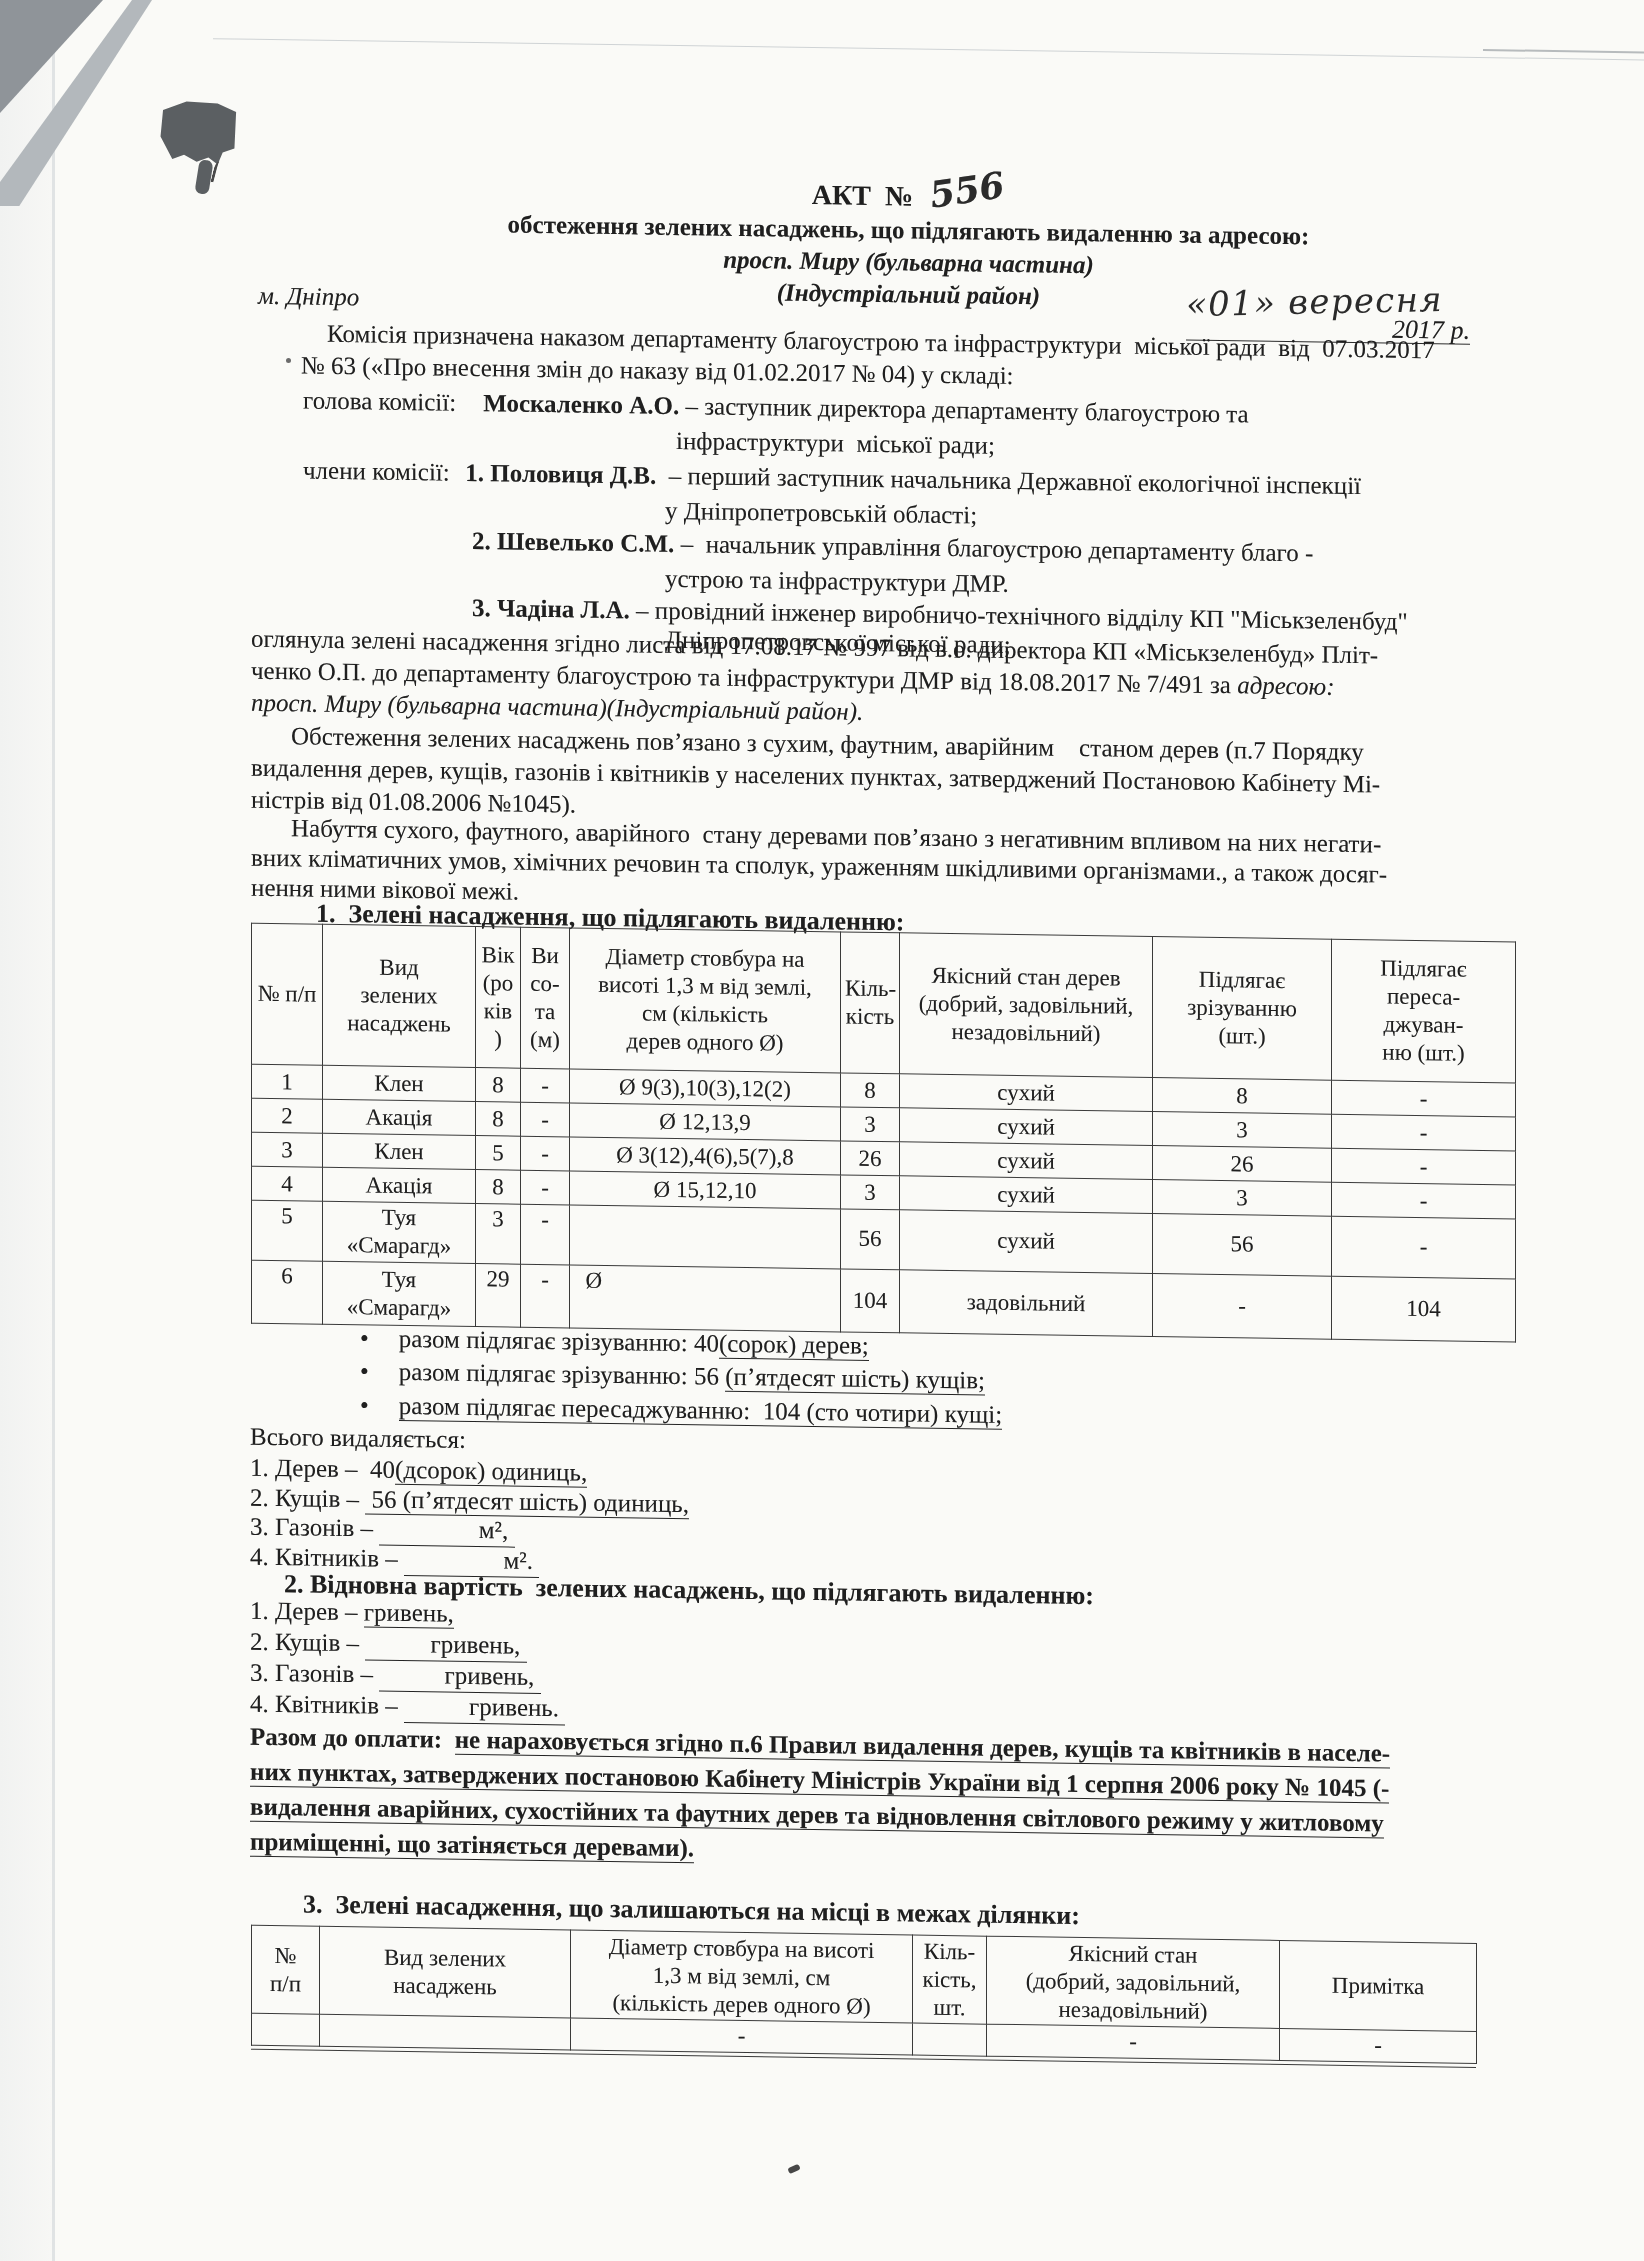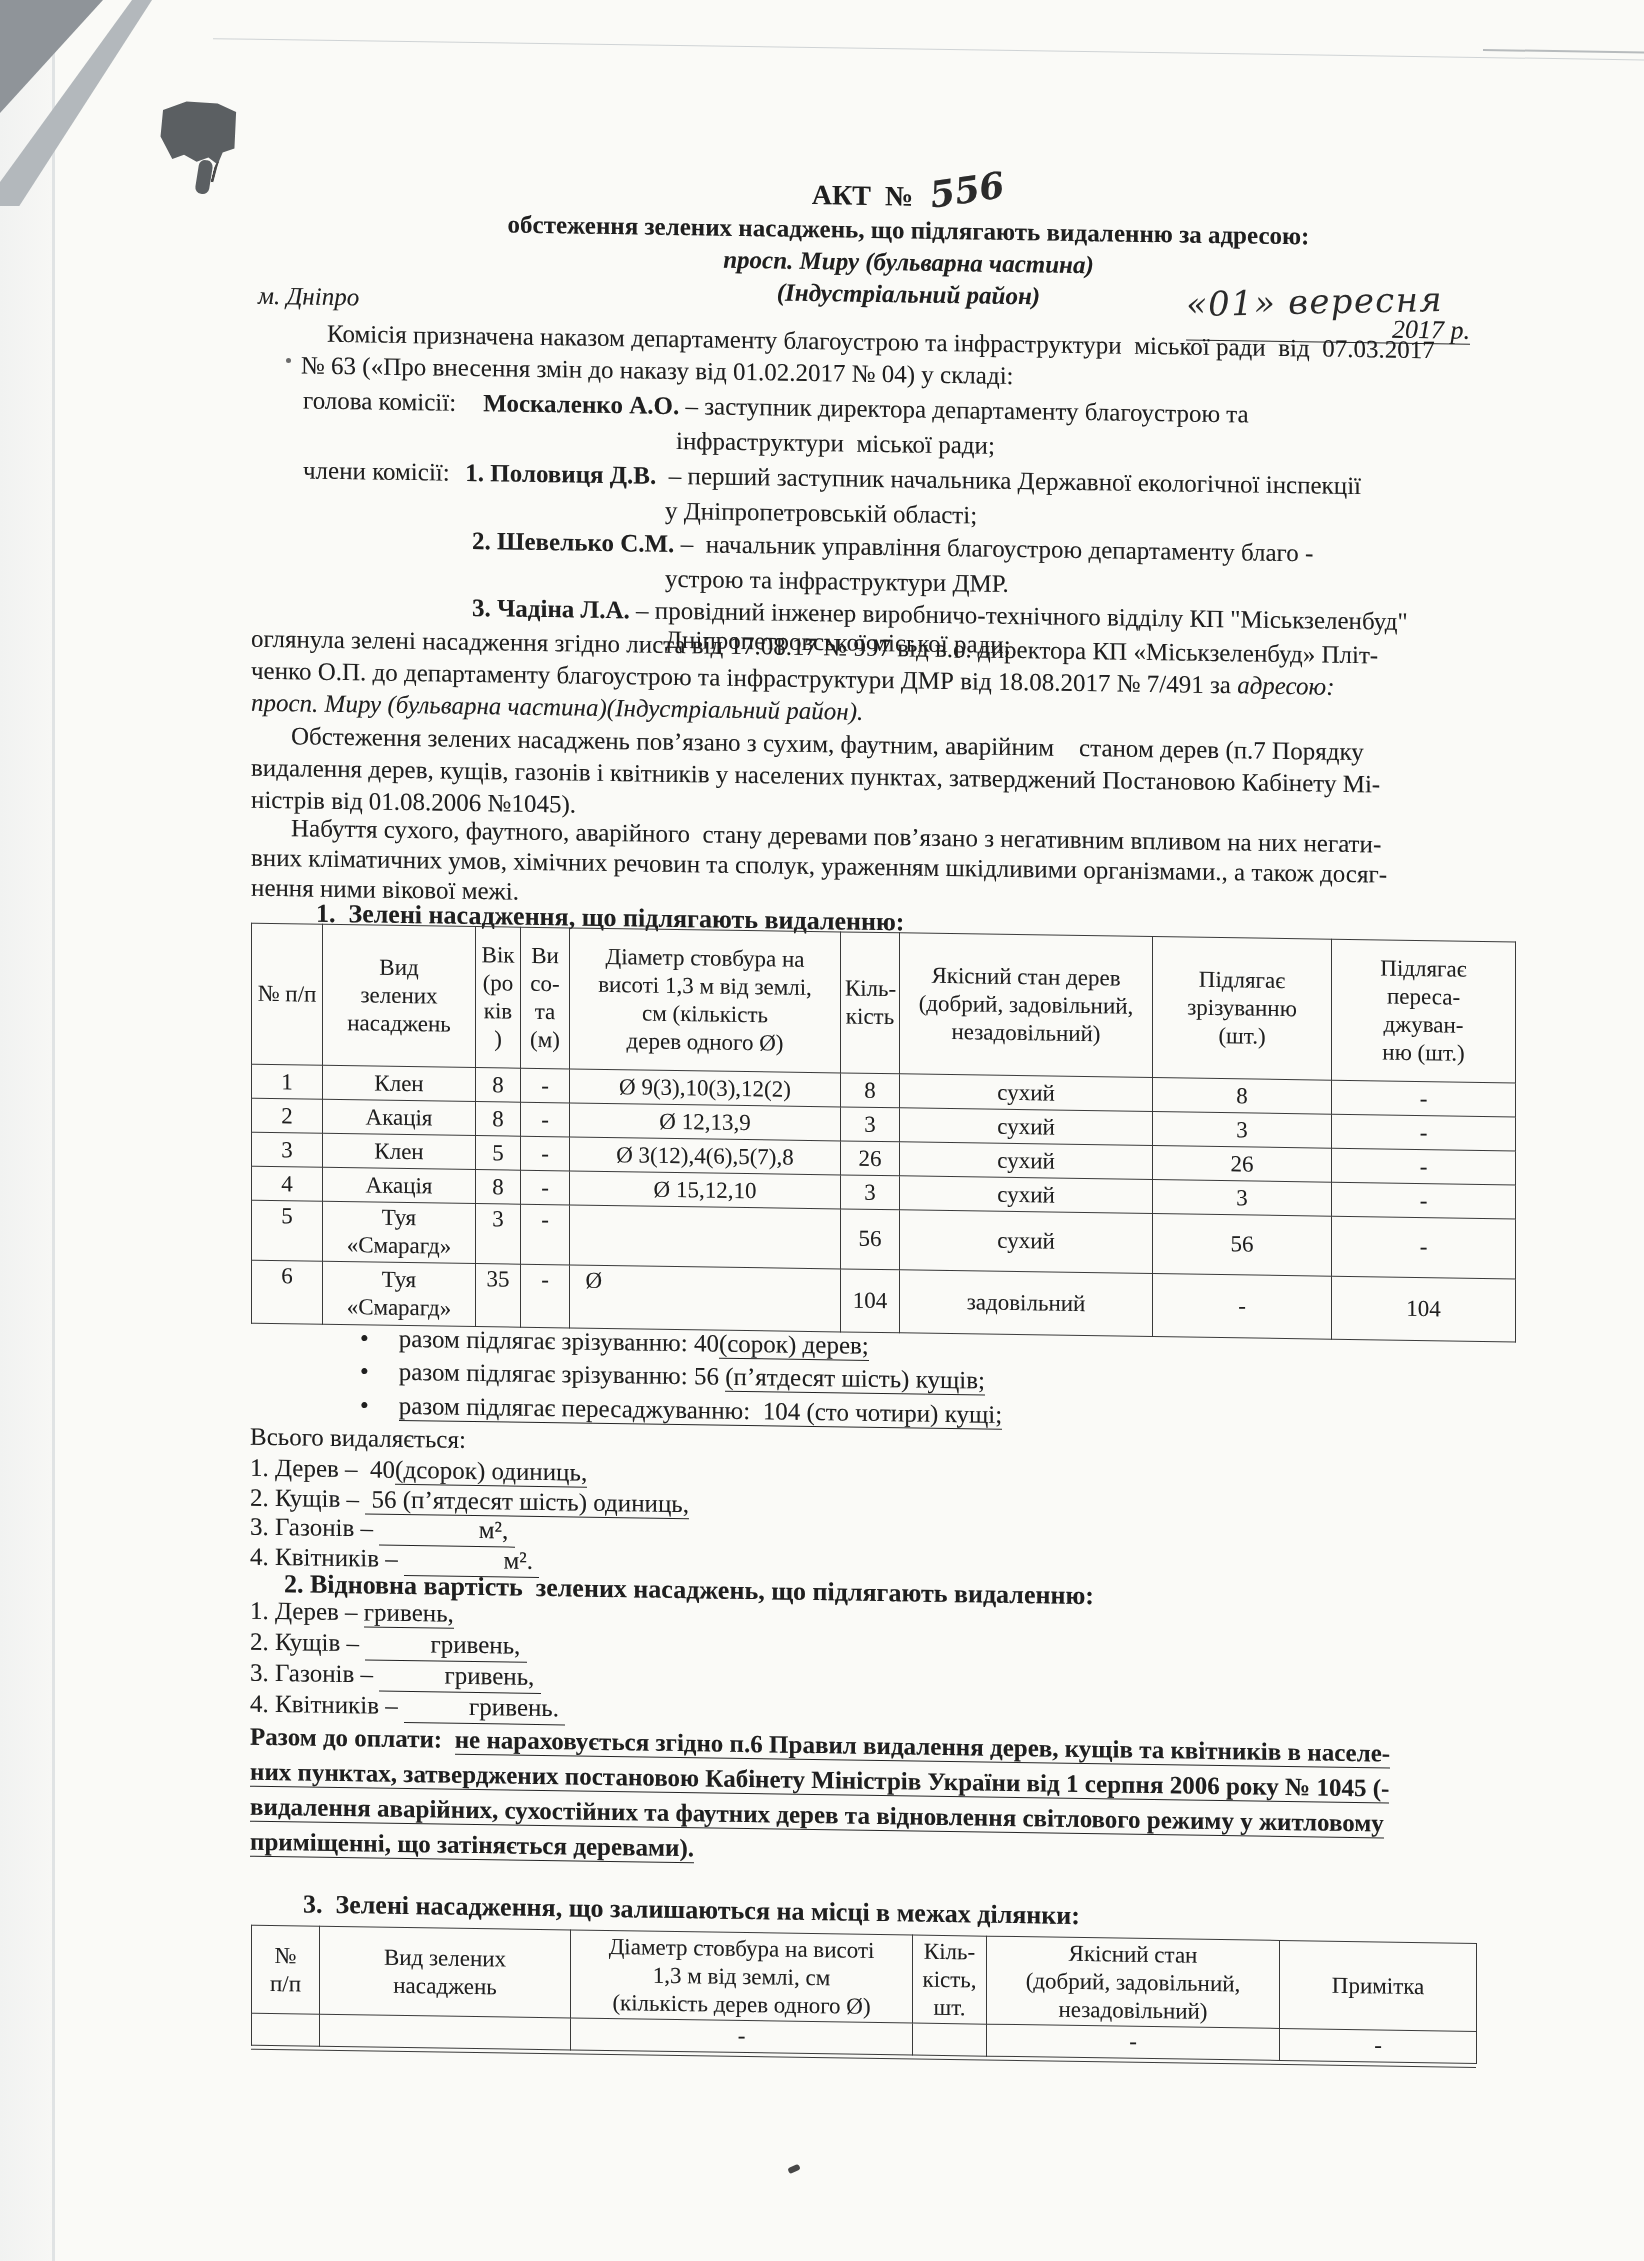--- a/index.html
+++ b/index.html
@@ -209,21 +209,21 @@
         <td></td>
         <td>56</td>
         <td>сухий</td>
         <td>56</td>
         <td>-</td>
       </tr>
       <tr style="height:63px;">
         <td style="vertical-align:top;">6</td>
         <td>Туя
 «Смарагд»</td>
-        <td style="vertical-align:top;">35</td>
+        <td style="vertical-align:top;">29</td>
         <td style="vertical-align:top;">-</td>
         <td style="text-align:left;vertical-align:top;padding-left:15.5px;">Ø</td>
         <td>104</td>
         <td>задовільний</td>
         <td>-</td>
         <td>104</td>
       </tr>
     </tbody>
       </table>
 

